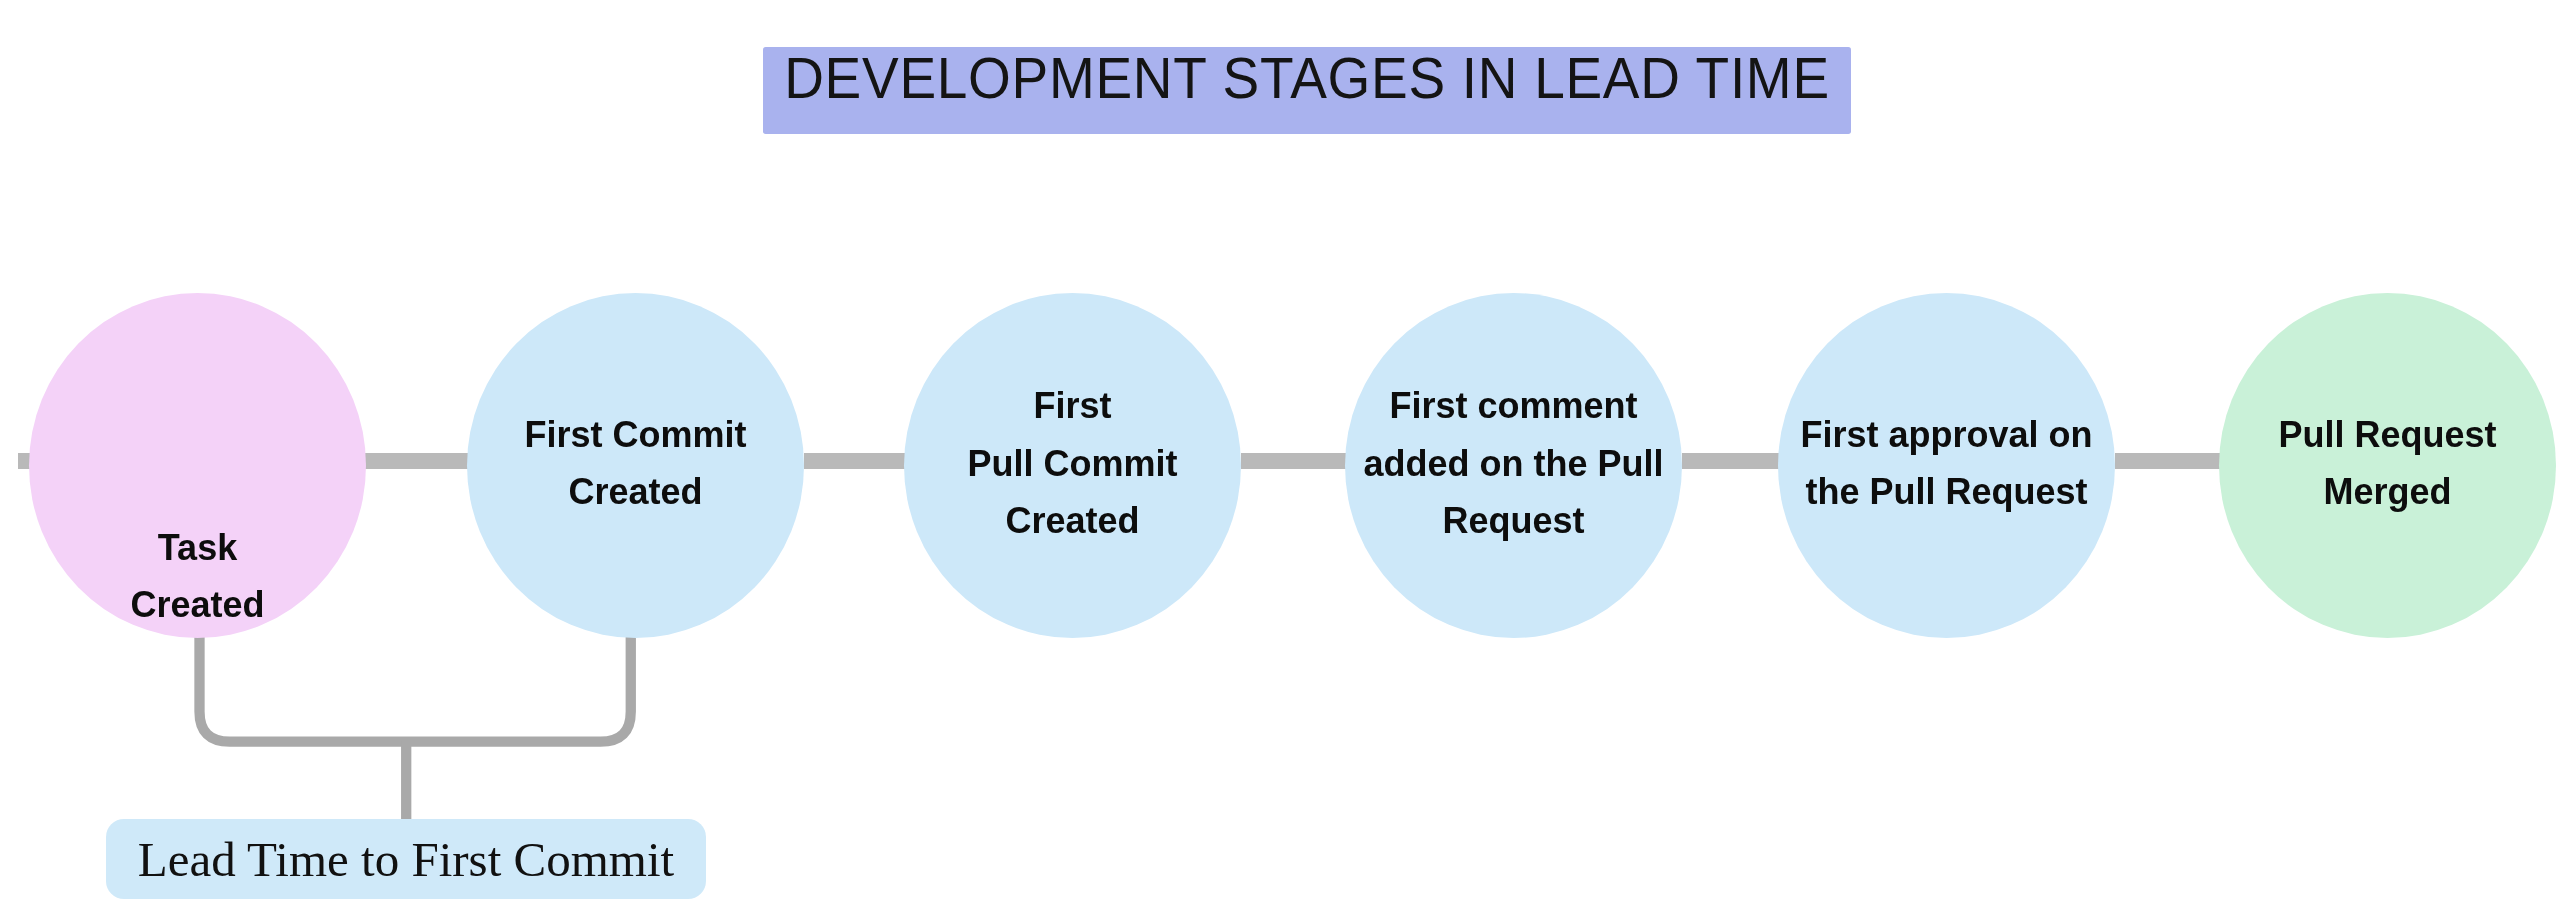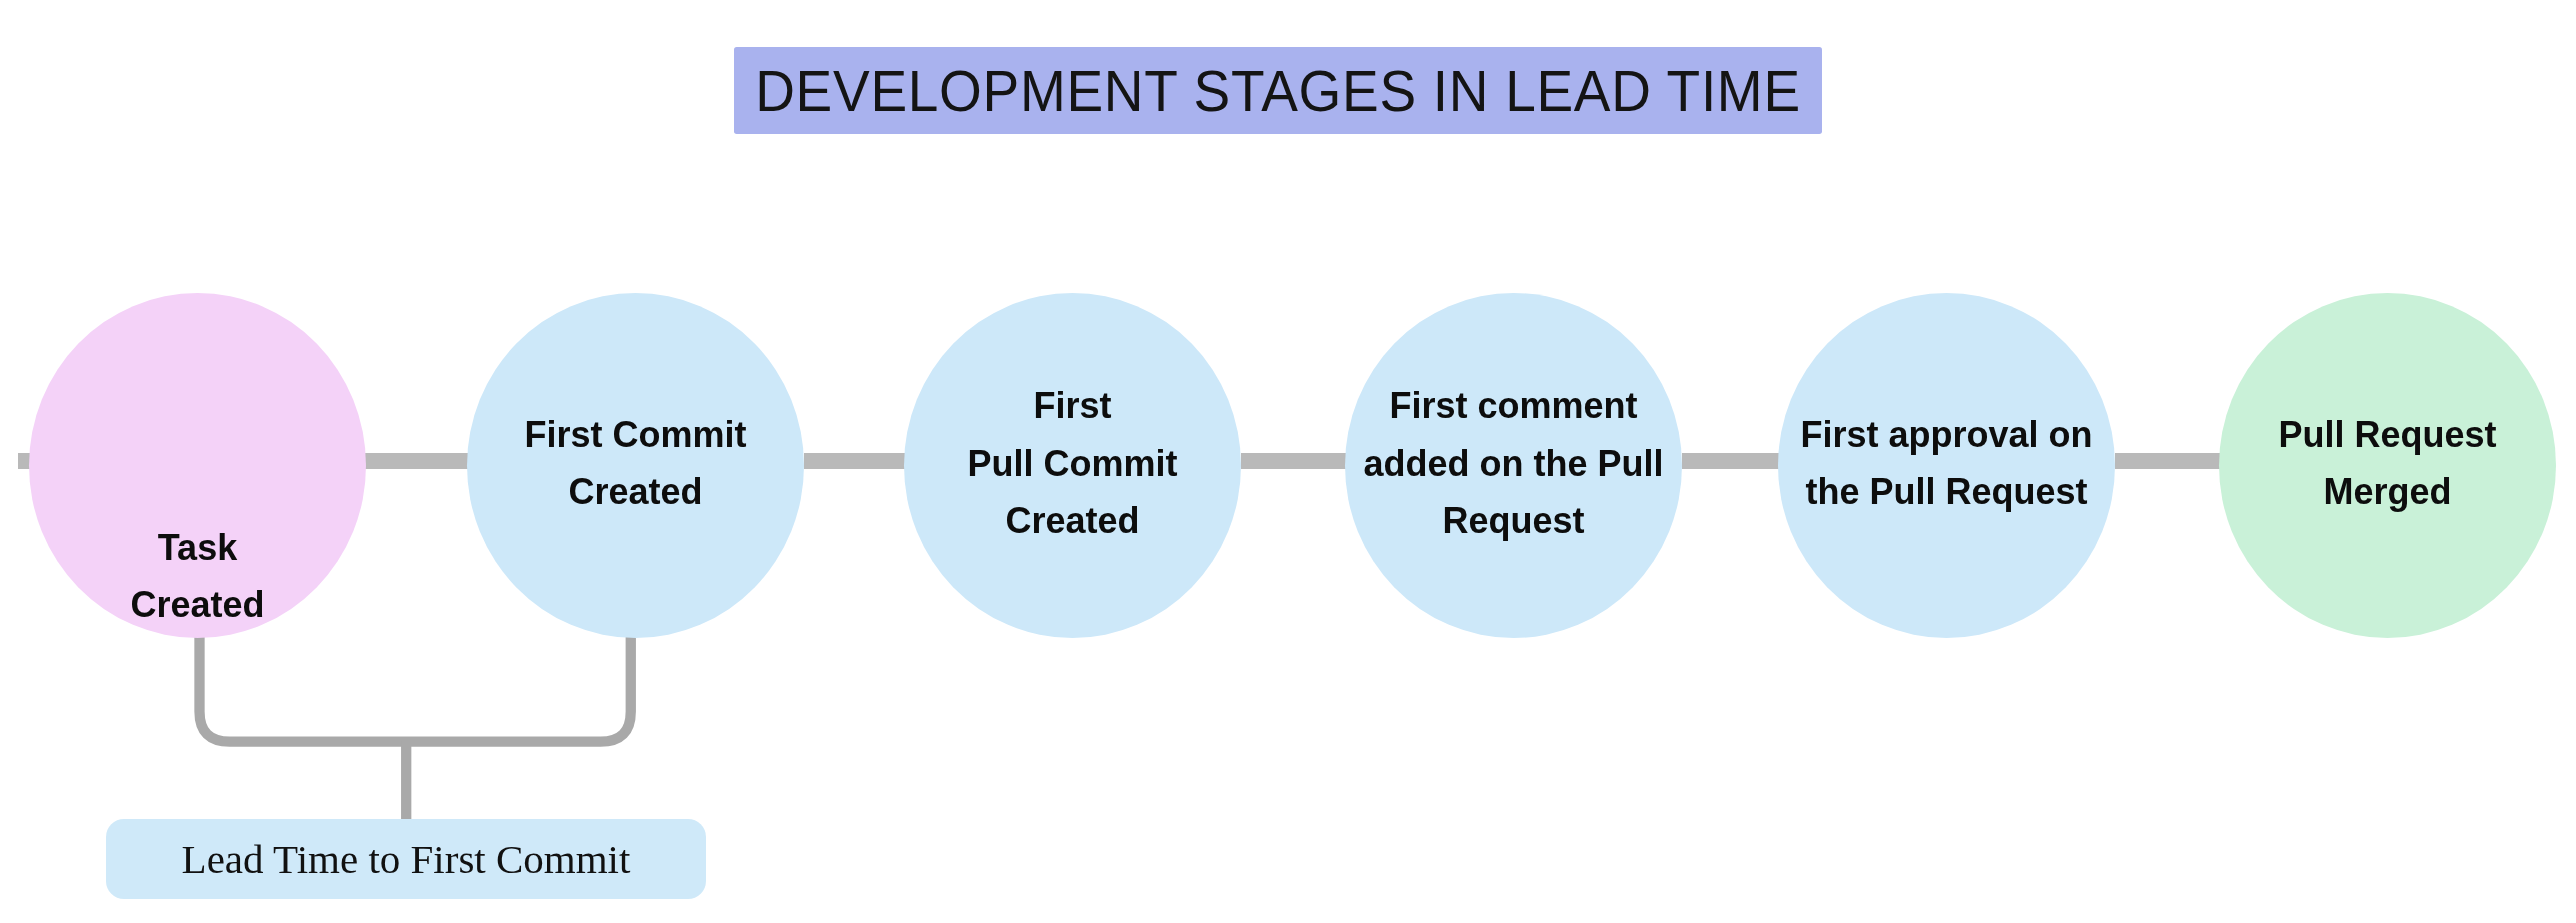--- a/index.html
+++ b/index.html
@@ -12,27 +12,26 @@
     position: relative;
     width: 2576px;
     height: 923px;
     background: #ffffff;
     overflow: hidden;
   }
 
   
   .banner {
     position: absolute;
-    left: 734px;
+    left: 763px;
     top: 47px;
     width: 1088px;
     height: 87px;
     border-radius: 2.7px;
     display: flex;
-    align-items: center;
     justify-content: center;
   }
   .banner-text {
     font-size: 55px;
     font-weight: 400;
     letter-spacing: 0.7px;
     color: #141414;
     white-space: nowrap;
     transform: scaleY(1.06);
   }
@@ -82,21 +81,21 @@
     top: 819px;
     width: 600px;
     height: 80px;
     border-radius: 18px;
     display: flex;
     align-items: center;
     justify-content: center;
   }
   .annotation-text {
     font-family: cursive;
-    font-size: 41px;
+    font-size: 49px;
     font-weight: 400;
     color: #111111;
     white-space: nowrap;
   }
 </style>
 </head>
 <body>
 
 <div class="canvas">
 

